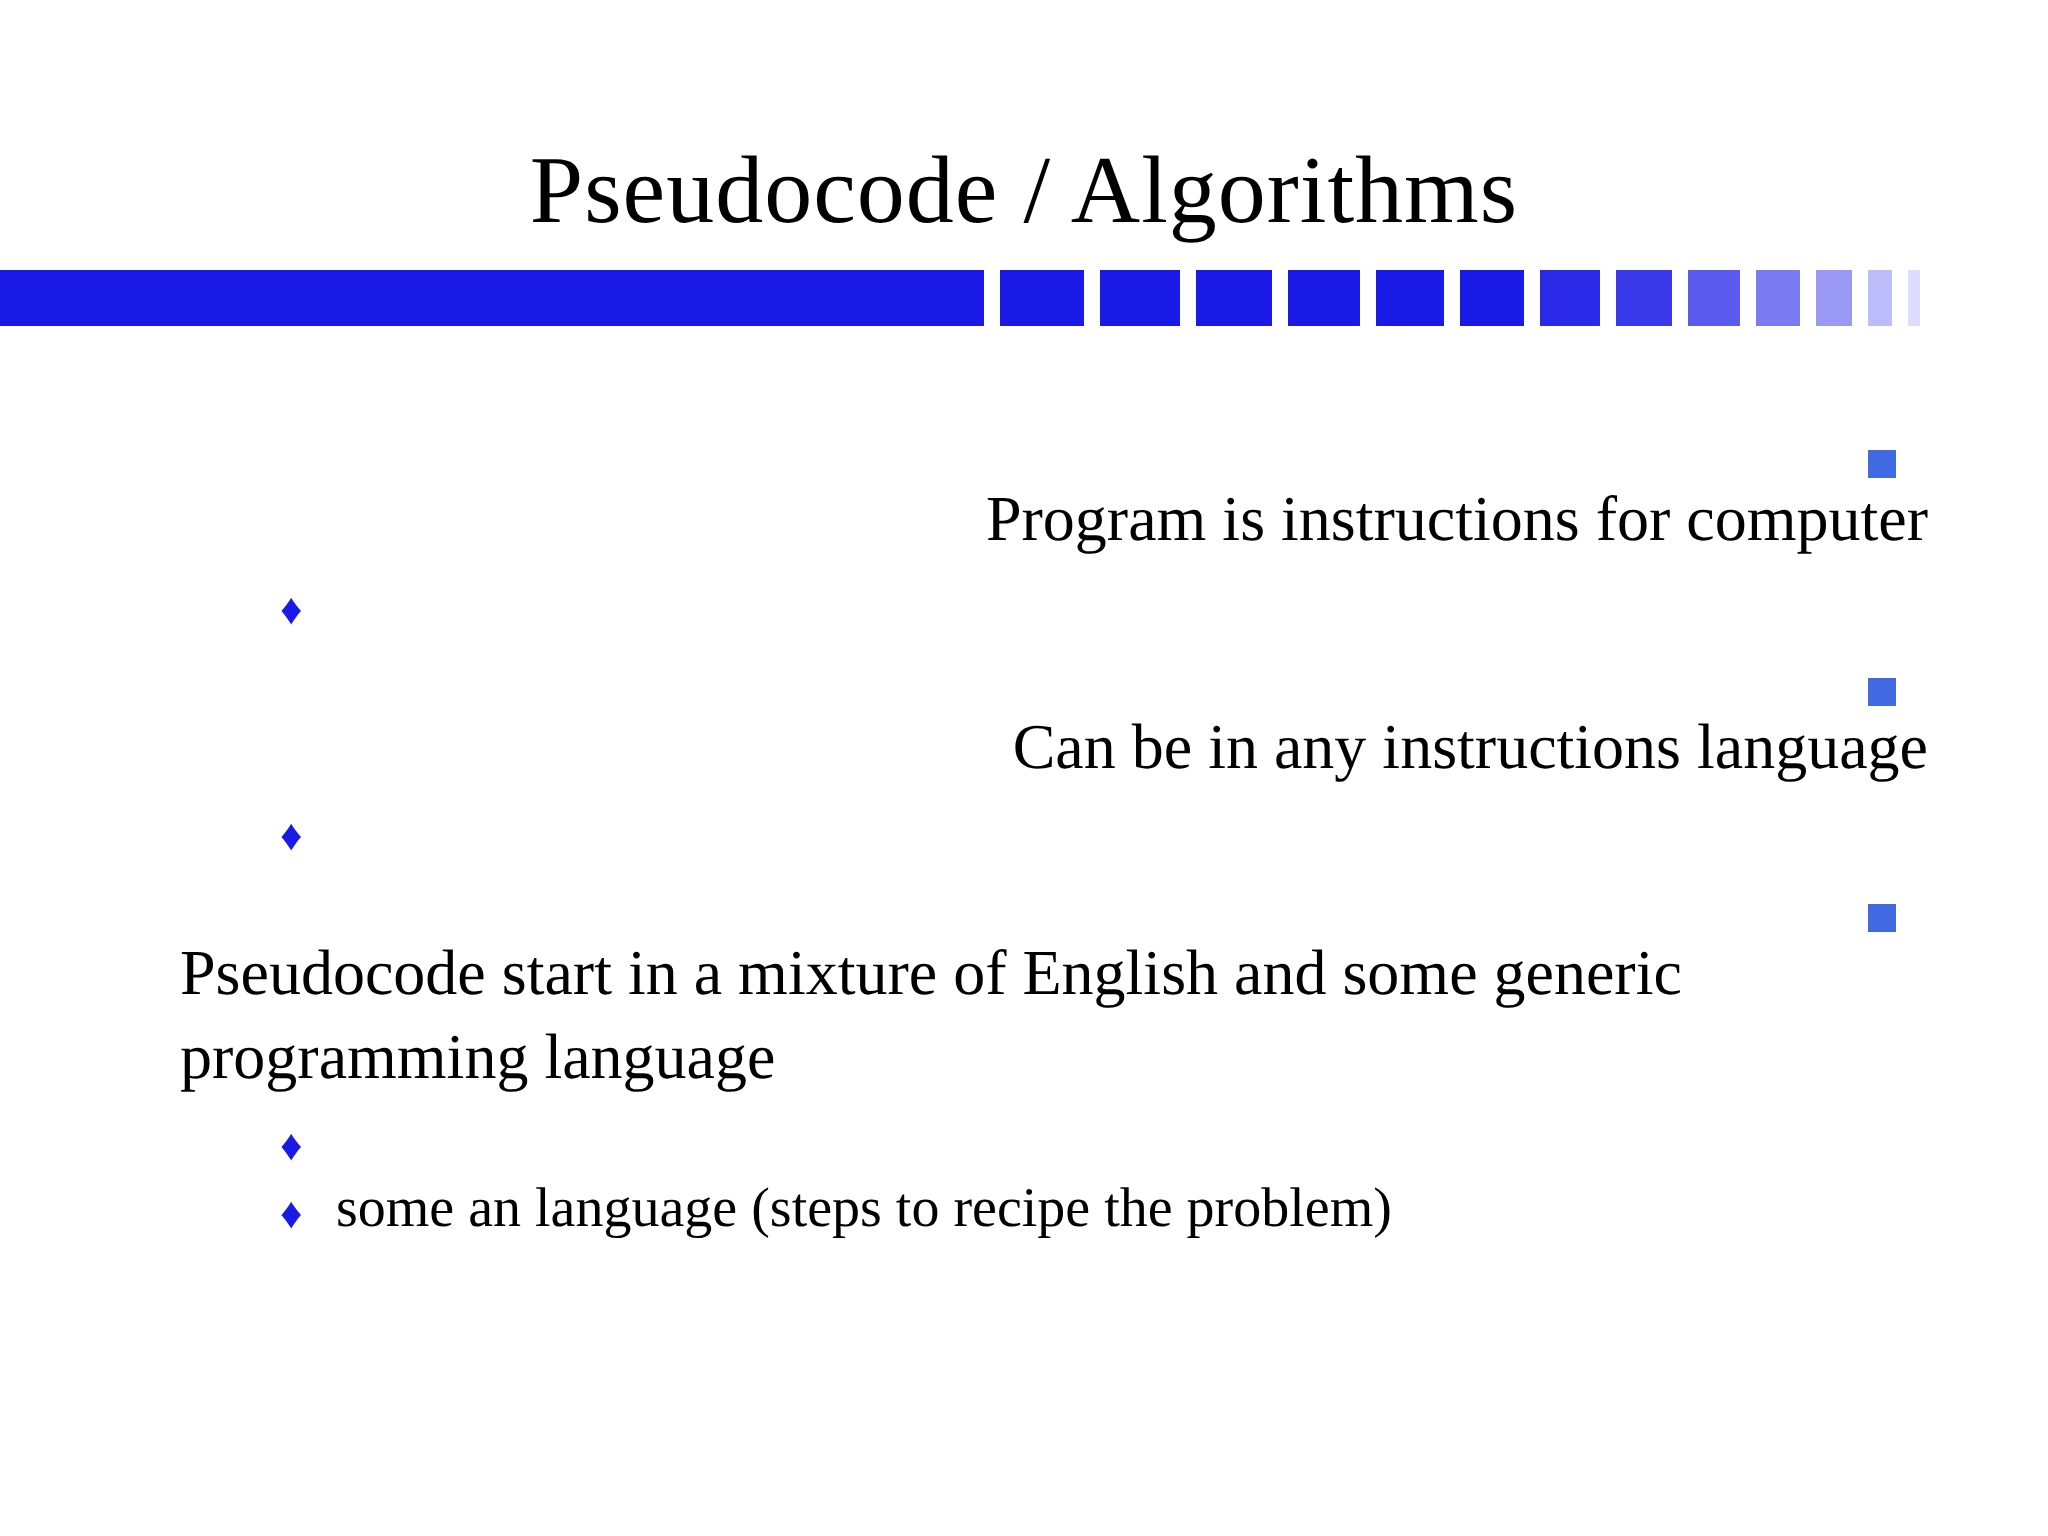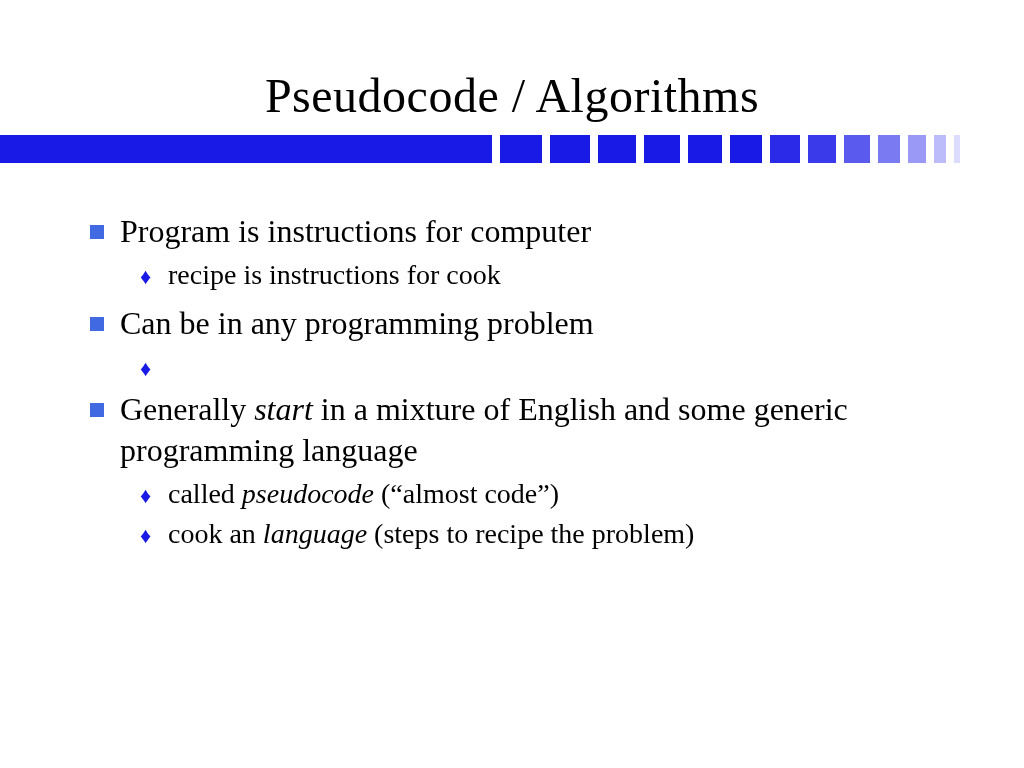--- a/index.html
+++ b/index.html
@@ -33,22 +33,23 @@
   .decor-block {
     height: 28px;
     margin-left: 8px;
   }
   .content {
     padding-left: 90px;
     padding-right: 60px;
   }
   .bullet-row {
     display: flex;
-    align-items: flex-start;
+    align-items: flex-end;
     margin-bottom: 4px;
+    flex-direction: column;
   }
   .bullet-square {
     width: 14px;
     height: 14px;
     background: #4169e1;
     flex-shrink: 0;
     margin-top: 14px;
     margin-right: 16px;
   }
   .bullet-text {
@@ -68,21 +69,21 @@
     margin-top: 10px;
     margin-right: 14px;
     color: #1a1ae6;
     font-size: 22px;
     line-height: 20px;
   }
   .sub-text {
     font-size: 28px;
     line-height: 1.3;
   }
-  .italic { font-style: italic; }
+  .italic { }
   .group { margin-bottom: 10px; }
 </style>
 </head>
 <body>
 
 <h1 class="title">Pseudocode / Algorithms</h1>
 
 <div class="decor-bar" id="decor-bar">
     <div class="decor-solid" style="width: 492px; background: rgb(26, 26, 230);"></div>
     <div class="decor-block" style="width: 42px; background: rgb(26, 26, 230);"></div>
@@ -101,39 +102,37 @@
   </div>
 
 <div class="content" id="content">
     <div class="group">
       <div class="bullet-row">
         <div class="bullet-square"></div>
         <div class="bullet-text">Program is instructions for computer</div>
       </div>
       <div class="sub-row">
         <div class="bullet-diamond">♦</div>
-        <div class="sub-text">recipe is instructions for cook</div>
       </div>
     </div>
     <div class="group">
       <div class="bullet-row">
         <div class="bullet-square"></div>
-        <div class="bullet-text">Can be in any programming problem</div>
+        <div class="bullet-text">Can be in any instructions language</div>
       </div>
       <div class="sub-row">
         <div class="bullet-diamond">♦</div>
       </div>
     </div>
     <div class="group">
       <div class="bullet-row">
         <div class="bullet-square"></div>
-        <div class="bullet-text"><span>Generally </span><span class="italic">start</span><span> in a mixture of English and some generic programming language</span></div>
+        <div class="bullet-text"><span>Pseudocode </span><span class="italic">start</span><span> in a mixture of English and some generic programming language</span></div>
       </div>
       <div class="sub-row">
         <div class="bullet-diamond">♦</div>
-        <div class="sub-text"><span>called </span><span class="italic">pseudocode</span><span> (“almost code”)</span></div>
       </div>
       <div class="sub-row">
         <div class="bullet-diamond">♦</div>
-        <div class="sub-text"><span>cook an </span><span class="italic">language</span><span> (steps to recipe the problem)</span></div>
+        <div class="sub-text"><span>some an </span><span class="italic">language</span><span> (steps to recipe the problem)</span></div>
       </div>
     </div>
   </div>
 
 </body></html>

